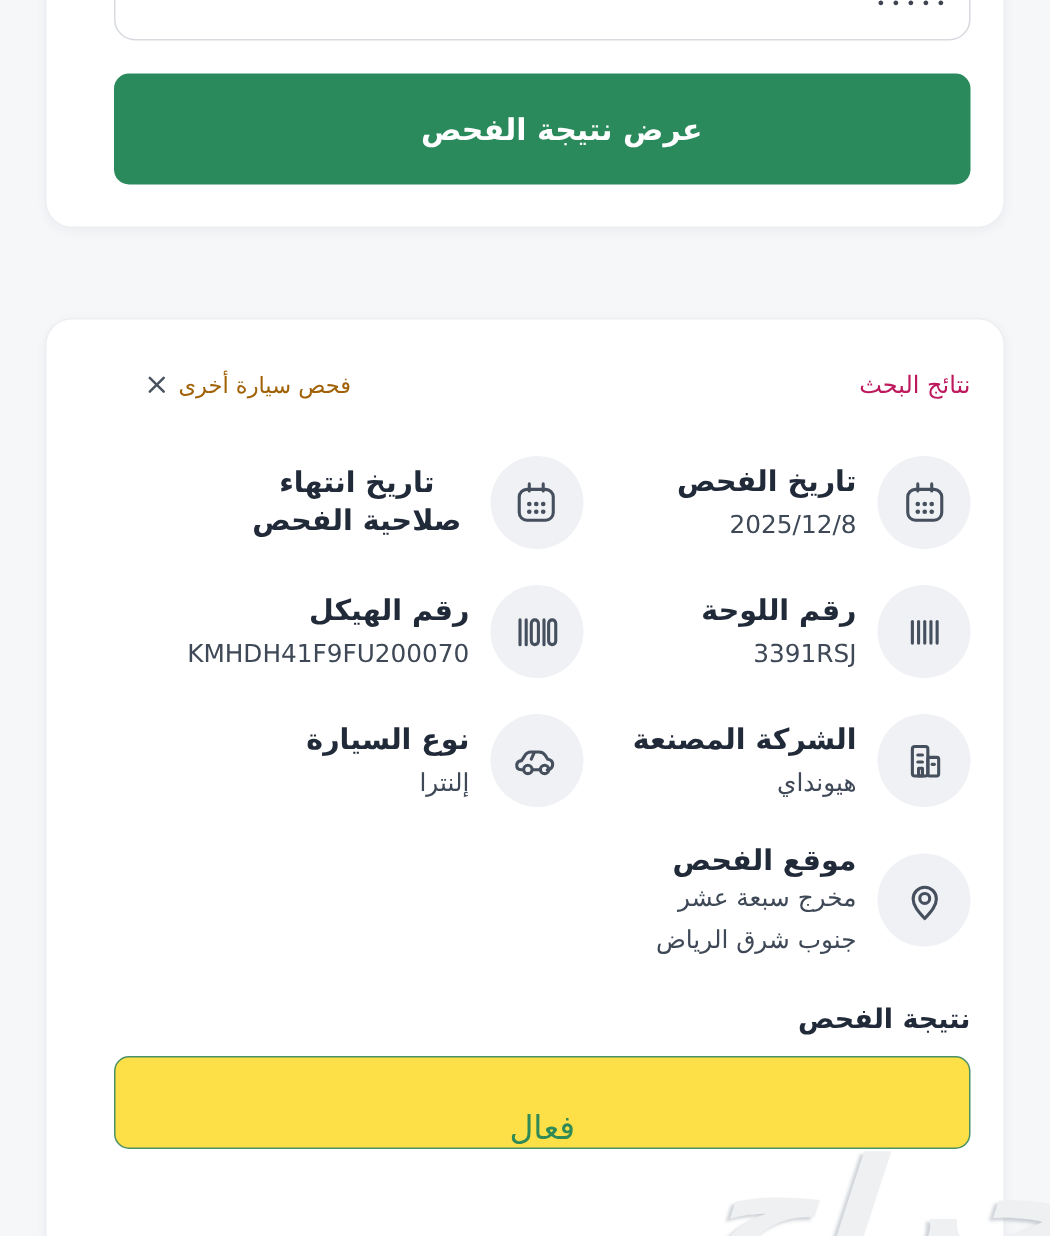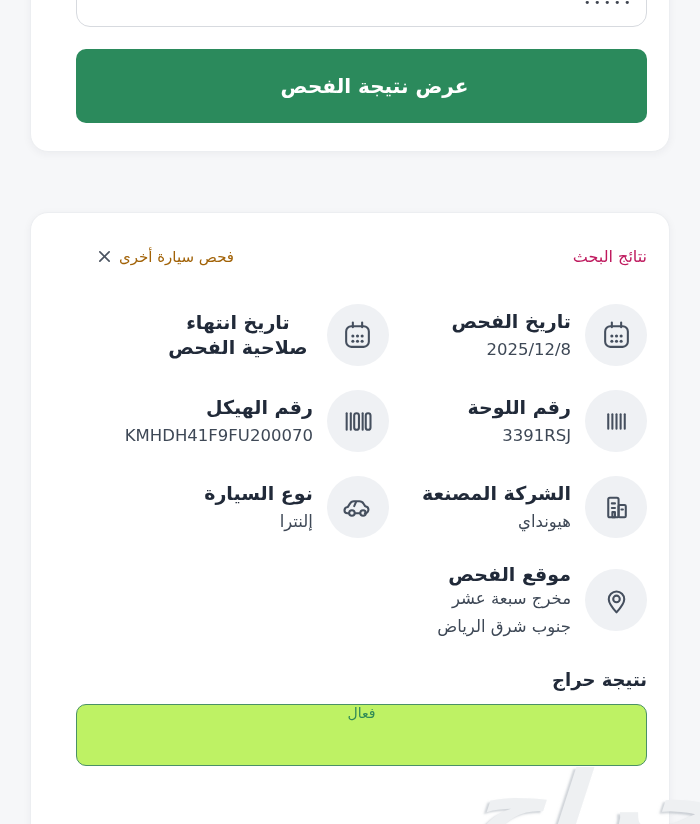--- a/index.html
+++ b/index.html
@@ -63,22 +63,22 @@
   .ico{stroke:#454f5e;fill:none;stroke-width:2;stroke-linecap:round;stroke-linejoin:round;}
   .info-label{font-size:19px;font-weight:700;color:#212a39;line-height:1.32;}
   .info-label.wrap{max-width:150px;text-align:center;}
   .info-value{font-size:16.5px;color:#3e4856;line-height:1.45;margin-top:4px;}
   .result-label{
     margin-top:30px;font-size:18px;font-weight:700;color:#212a39;text-align:right;
   }
   .result-box{
     margin-top:14px;height:62px;box-sizing:border-box;
     border:1.5px solid #4a9166;border-radius:10px;
-    display:flex;align-items:flex-start;justify-content:center;
-    color:#2f8a57;font-size:14px;background:#bef264;
+    display:flex;align-items:flex-end;justify-content:center;
+    color:#2f8a57;font-size:22px;background:#fde047;
   }
   .watermark{
     position:absolute;right:-15px;bottom:-28px;z-index:5;
     font-size:92px;line-height:1;font-weight:700;
     color:#eef0f2;text-shadow:-2px 2px 2px rgba(168,175,184,.55);
     transform:skewX(-18deg) scaleX(1.12);
     pointer-events:none;white-space:nowrap;
   }
 </style>
 </head>
@@ -244,20 +244,20 @@
       <div>
         <div class="info-label">موقع الفحص</div>
         <div class="info-value" style="margin-top:0;">مخرج سبعة عشر</div>
         <div class="info-value">جنوب شرق الرياض</div>
       </div>
     </div>
 
     <div></div>
   </div>
 
-  <div class="result-label">نتيجة حراج</div>
+  <div class="result-label">نتيجة الفحص</div>
 
   <div class="result-box">
     <span>فعال</span>
   </div>
 </section>
 
 <div class="watermark">حراج</div>
 
 </body></html>

